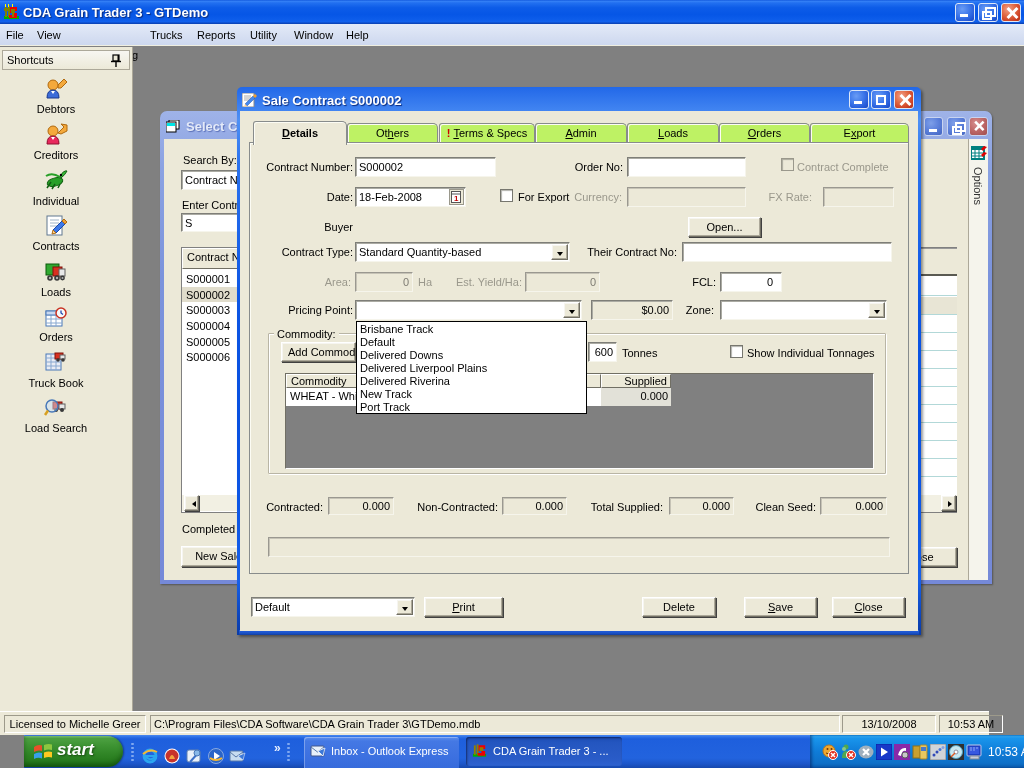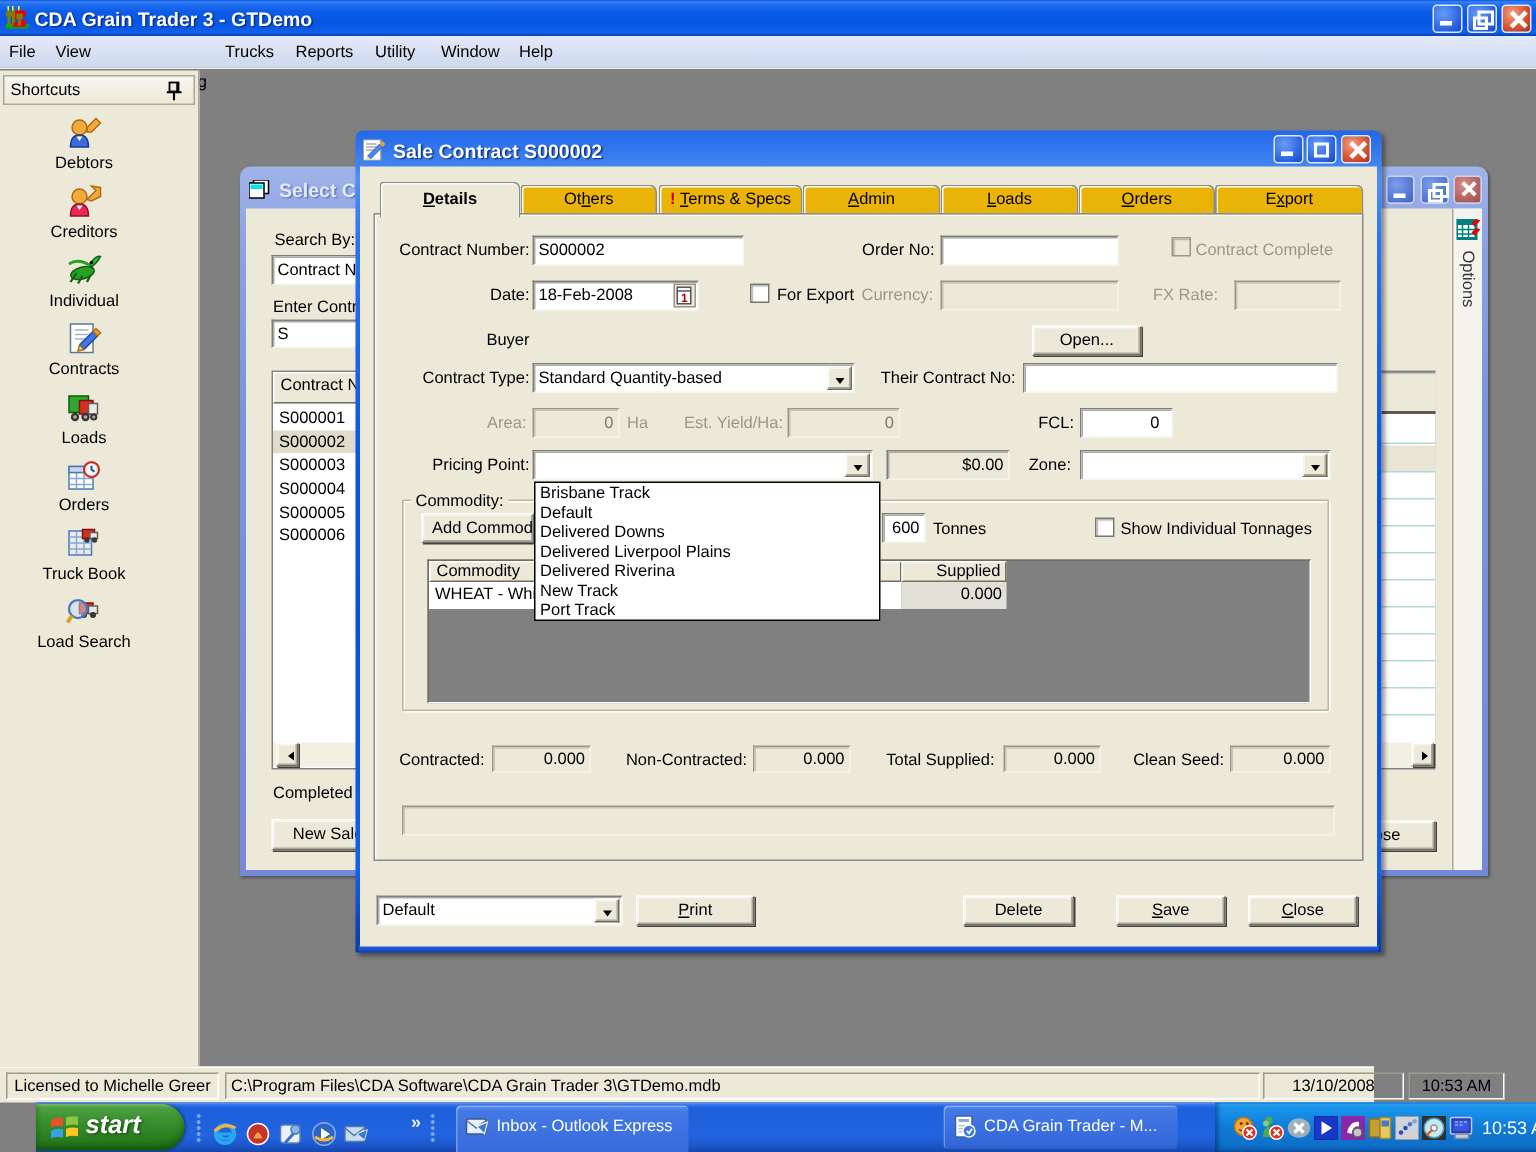--- a/index.html
+++ b/index.html
@@ -20,21 +20,21 @@
   .xpbtn-dim { background:radial-gradient(circle at 35% 30%, #7E9FE8 0%, #5E82DC 45%, #4A6CC8 85%); border-color:#C8D4F0; }
   .xpbtn-dimred { background:radial-gradient(circle at 35% 30%, #D89090 0%, #C06A6A 45%, #A85555 85%); border-color:#C8D4F0; }
   .g-min { position:absolute; left:4px; bottom:4px; width:8px; height:3px; background:#fff; }
   .g-restore { position:absolute; left:3px; top:3px; width:14px; height:13px; }
   .g-restore:before { content:""; position:absolute; right:0px; top:0px; width:7px; height:6px; border:2px solid #fff; }
   .g-restore:after { content:""; position:absolute; left:0px; bottom:0px; width:6px; height:5px; border:2px solid #fff; background:inherit; box-shadow:0 0 0 1px rgba(40,80,200,0.0); }
   .g-max { position:absolute; left:4px; top:4px; width:10px; height:10px; border:2px solid #fff; }
   .g-x { position:absolute; left:3px; top:2px; width:13px; height:13px; }
   .g-x:before, .g-x:after { content:""; position:absolute; left:6px; top:0px; width:3px; height:14px; background:#fff; }
   .g-x:before { transform:rotate(45deg); } .g-x:after { transform:rotate(-45deg); }
-  .tab { position:absolute; top:12px; height:19px; background:#eab308; border:1px solid #888c8c; border-bottom:none; border-radius:3px 5px 0 0; box-shadow:inset 1px 1px 0 #fcfcf4; text-align:center; padding-top:3px; z-index:2; font-size:11px; }
+  .tab { position:absolute; top:12px; height:19px; background:#bef264; border:1px solid #888c8c; border-bottom:none; border-radius:3px 5px 0 0; box-shadow:inset 1px 1px 0 #fcfcf4; text-align:center; padding-top:3px; z-index:2; font-size:11px; }
   .sclbl { left:0; width:112px; text-align:center; font-size:11px; }
 </style>
 </head>
 <body>
 
 <div class="abs" id="main-title" style="left:0;top:0;width:1024px;height:24px;background:linear-gradient(180deg,#0F55DC 0%,#3581F6 5%,#2270F0 12%,#0D5CE8 32%,#0656E6 60%,#0C5CEA 80%,#1161EC 90%,#0C48C2 97%,#0A40AA 100%);"></div>
 <div class="abs" id="main-ico" style="left:3px;top:4px;width:17px;height:16px;">
   <svg width="17" height="16" viewBox="0 0 17 16">
     <rect x="1" y="12" width="15" height="3" fill="#00B000"></rect>
     <rect x="2" y="3" width="2" height="10" fill="#808000"></rect>
@@ -376,21 +376,21 @@
       <div class="lbl" style="left:3px;top:14px;">Default</div>
       <div class="lbl" style="left:3px;top:27px;">Delivered Downs</div>
       <div class="lbl" style="left:3px;top:40px;">Delivered Liverpool Plains</div>
       <div class="lbl" style="left:3px;top:53px;">Delivered Riverina</div>
       <div class="lbl" style="left:3px;top:66px;">New Track</div>
       <div class="lbl" style="left:3px;top:79px;">Port Track</div>
     </div>
   </div>
 </div>
 
-<div class="abs" id="statusbar" style="left:0;top:711px;width:916px;height:24px;background:#ECE9D8;border-top:1px solid #fff;">
+<div class="abs" id="statusbar" style="left:0;top:711px;width:989px;height:24px;background:#ECE9D8;border-top:1px solid #fff;">
   <div class="abs" style="left:4px;top:3px;width:142px;height:18px;border:1px solid;border-color:#9D9A8B #fff #fff #9D9A8B;text-align:center;line-height:16px;">Licensed to Michelle Greer</div>
   <div class="abs" style="left:150px;top:3px;width:690px;height:18px;border:1px solid;border-color:#9D9A8B #fff #fff #9D9A8B;line-height:16px;padding-left:3px;">C:\Program Files\CDA Software\CDA Grain Trader 3\GTDemo.mdb</div>
   <div class="abs" style="left:842px;top:3px;width:94px;height:18px;border:1px solid;border-color:#9D9A8B #fff #fff #9D9A8B;text-align:center;line-height:16px;">13/10/2008</div>
   <div class="abs" style="left:939px;top:3px;width:64px;height:18px;border:1px solid;border-color:#9D9A8B #fff #fff #9D9A8B;text-align:center;line-height:16px;">10:53 AM</div>
 </div>
 
 <div class="abs" id="taskbar" style="left:0;top:735px;width:1024px;height:33px;background:linear-gradient(180deg,#2665E2 0%,#4E8CF0 2%,#3073E8 5%,#1E5FDD 12%,#2263DE 70%,#1C55C8 88%,#1648AC 100%);margin-left:24px;">
 
   <div class="abs" style="left:0;top:1px;width:99px;height:31px;border-radius:0 16px 16px 0;background:linear-gradient(180deg,#7BBF73 0%,#4CA041 8%,#3E9433 30%,#2F8425 60%,#267A1C 85%,#1E6E15 100%);box-shadow:inset 0 -3px 5px rgba(0,40,0,0.4), 1px 0 2px rgba(0,0,0,0.4);">
     <svg class="abs" style="left:8px;top:4px;" width="22" height="22" viewBox="0 0 22 22">
@@ -435,31 +435,29 @@
   <div class="abs" style="left:263px;top:7px;width:3px;height:20px;background:radial-gradient(circle, #7FA8F0 1px, transparent 1.5px);background-size:3px 4px;"></div>
 
   <div class="abs" style="left:280px;top:2px;width:155px;height:41px;border-radius:3px;background:linear-gradient(180deg,#5E90EE 0%,#4478E4 10%,#3C70E0 50%,#3468D8 90%,#2C5CC8 100%);box-shadow:inset 1px 1px 0 rgba(255,255,255,0.3);">
     <svg class="abs" style="left:6px;top:6px;" width="16" height="16" viewBox="0 0 16 16">
         <rect x="1" y="3" width="13" height="10" rx="1" fill="#E8F0FA" stroke="#40578C"></rect>
         <path d="M1 4 L7.5 9 L14 4" stroke="#5878A8" fill="none"></path>
         <path d="M8 8 L15 5 L13 13 Z" fill="#3C78D8" stroke="#fff" stroke-width="0.7"></path>
       </svg>
     <span class="abs" style="left:27px;top:8px;color:#fff;font-size:11px;white-space:nowrap;">Inbox - Outlook Express</span>
   </div>
-  <div class="abs" style="left:605px;top:2px;width:156px;height:29px;border-radius:3px;background:linear-gradient(180deg,#5E90EE 0%,#4478E4 10%,#3C70E0 50%,#3468D8 90%,#2C5CC8 100%);box-shadow:inset 1px 1px 0 rgba(255,255,255,0.3);">
-    <svg class="abs" style="left:6px;top:6px;" width="16" height="16" viewBox="0 0 16 16">
-        <rect x="2" y="1" width="11" height="14" fill="#fff" stroke="#4060A0"></rect>
-        <rect x="4" y="3" width="7" height="2" fill="#88A8D8"></rect>
-        <rect x="4" y="7" width="7" height="1" fill="#B0C4E0"></rect>
-        <rect x="4" y="9" width="7" height="1" fill="#B0C4E0"></rect>
-        <rect x="4" y="11" width="5" height="1" fill="#B0C4E0"></rect>
-        <circle cx="11" cy="11" r="4" fill="#3C78D8" stroke="#fff"></circle>
-        <path d="M9.5 11 L11 12.5 L13 9.5" stroke="#fff" fill="none" stroke-width="1.2"></path>
-      </svg>
-    <span class="abs" style="left:27px;top:8px;color:#fff;font-size:11px;white-space:nowrap;">CDA Grain Trader - M...</span>
+  <div class="abs" style="left:442px;top:2px;width:156px;height:29px;border-radius:3px;background:linear-gradient(180deg,#1C4CB4 0%,#2456C0 20%,#2A5CC8 80%,#2E62D0 100%);box-shadow:inset 1px 1px 2px rgba(0,0,20,0.5);">
+    <svg class="abs" style="left:6px;top:6px;" width="16" height="16" viewBox="0 0 17 16">
+        <rect x="1" y="11" width="14" height="3" fill="#00B000"></rect>
+        <rect x="2" y="2" width="2" height="10" fill="#908000"></rect>
+        <rect x="5" y="1" width="2" height="11" fill="#908000"></rect>
+        <path d="M7 2 h7 v4 h-3 v2 h3 v5 h-8 v-3 h4 v-2 h-3 z" fill="#EE0000"></path>
+        <rect x="8" y="4" width="4" height="4" fill="#908000"></rect>
+      </svg>
+    <span class="abs" style="left:27px;top:8px;color:#fff;font-size:11px;white-space:nowrap;">CDA Grain Trader 3 - ...</span>
   </div>
 
   <div class="abs" style="left:786px;top:0;width:238px;height:33px;background:linear-gradient(180deg,#1290E8 0%,#30A8F4 4%,#1995EC 10%,#0F7CD8 50%,#0E70C8 85%,#0A5CB0 100%);box-shadow:inset 2px 0 3px rgba(0,0,60,0.4);">
     <svg class="abs" style="left:12px;top:9px;" width="16" height="16" viewBox="0 0 16 16">
         <circle cx="7" cy="7" r="6" fill="#F0A830" stroke="#C07818"></circle>
         <circle cx="5.5" cy="5" r="1" fill="#703808"></circle>
         <circle cx="9.5" cy="5" r="1" fill="#703808"></circle>
         <path d="M4 9 Q7 11 10 9" stroke="#703808" fill="none"></path>
         <circle cx="11" cy="11" r="4.5" fill="#E03020" stroke="#fff"></circle>
         <path d="M9 9 L13 13 M13 9 L9 13" stroke="#fff" stroke-width="1.5"></path>

